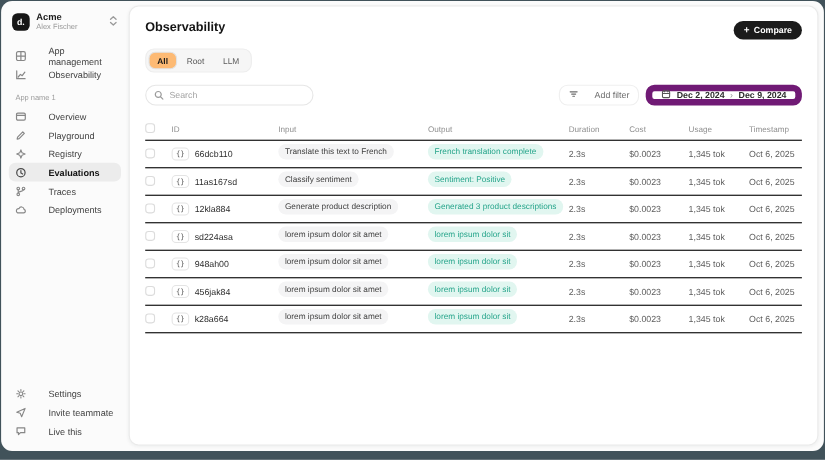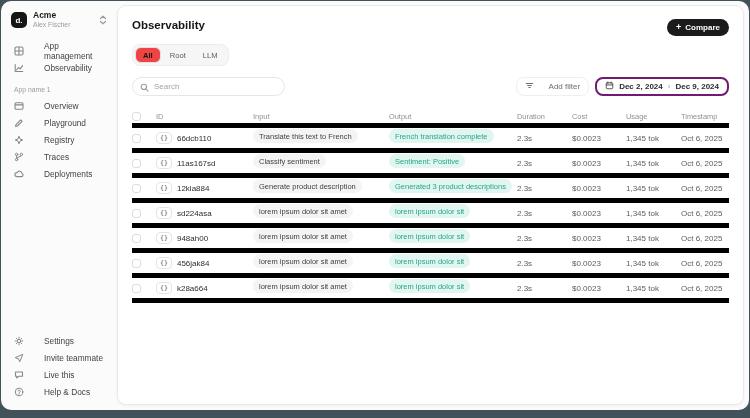--- a/index.html
+++ b/index.html
@@ -54,51 +54,51 @@
   }
   .compare-plus { font-size: 9px; line-height: 1; }
   .tabbar {
     display: inline-flex; align-items: center; gap: 1px; margin-top: 8px;
     background: #f6f6f6; border: 1px solid #ededed; border-radius: 8px; padding: 2px;
   }
   .tab {
     font-size: 7.6px; color: #5c5c5c; padding: 2.5px 7px; border-radius: 6px;
     border: 1px solid transparent; cursor: pointer;
   }
-  .tab.active { background: #ef4444; border-color: #e2e2e2; color: #161616; font-weight: 600; }
+  .tab.active { background: #fdba74; border-color: #e2e2e2; color: #161616; font-weight: 600; }
   .filter-row { display: flex; align-items: flex-end; margin-top: 11px; }
   .search-box {
     display: flex; align-items: center; gap: 5px; width: 153px; height: 19px;
     border: 1px solid #e6e6e6; border-radius: 10px; padding: 0 7px; background: #fff;
     color: #9b9b9b;
   }
   .search-box input {
     border: none; outline: none; font-size: 8px; width: 100%;
     font-family: inherit; color: #333; background: transparent;
   }
   .search-box input::placeholder { color: #a3a3a3; }
   .filter-actions { margin-left: auto; display: flex; align-items: center; gap: 6px; }
   .ghost-btn {
     display: flex; align-items: center; gap: 15px; height: 19px; padding: 0 8px;
     border: 1px solid #efefef; border-radius: 8px; background: #fff;
     font-size: 8px; color: #6d6d6d; font-family: inherit; cursor: pointer;
   }
   .date-btn {
     display: flex; align-items: center; gap: 5px; height: 19px; padding: 0 8px;
-    border: 2px solid #701a75; border-radius: 8px; background: #fff;
+    border: 6px solid #701a75; border-radius: 8px; background: #fff;
     font-size: 8px; color: #2c2c2c; font-weight: 600; font-family: inherit; cursor: pointer;
   }
   .date-btn .sep { color: #9a9a9a; font-weight: 400; }
   .date-btn .ic { color: #565656; }
   
   .table { margin-top: 11px; }
   .thead, .trow {
     display: grid;
     grid-template-columns: 24px 97px 136px 128px 55px 54px 55px 1fr;
-    align-items: center; border-bottom: 5px solid #000000;
+    align-items: center; border-bottom: 1px solid #000000;
   }
   .thead { height: 21px; }
   .thead .hcell { font-size: 7.4px; color: #8f8f8f; }
   .trow { height: 25px; }
   .checkbox {
     width: 9px; height: 9px; border: 1px solid #dcdcdc; border-radius: 3px;
     background: #fff; display: inline-block; cursor: pointer;
   }
   .id-cell { display: flex; align-items: center; gap: 5px; }
   .json-badge {
@@ -175,20 +175,29 @@
       <span>Playground</span>
     </div>
     <div class="nav-item">
       <span class="ic">
         <svg width="10" height="10" viewBox="0 0 10 10" fill="none" stroke="currentColor" stroke-width="1" stroke-linejoin="round">
             <path d="M5 1.2 L6 3.9 L8.8 5 L6 6.1 L5 8.8 L4 6.1 L1.2 5 L4 3.9 Z"></path>
           </svg>
       </span>
       <span>Registry</span>
     </div>
+    <div class="nav-item active">
+      <span class="ic">
+        <svg width="10" height="10" viewBox="0 0 10 10" fill="none" stroke="currentColor" stroke-width="1.1" stroke-linecap="round">
+            <circle cx="5" cy="5" r="3.8"></circle>
+            <path d="M5 3.2 V5.2 L6.6 6.2"></path>
+          </svg>
+      </span>
+      <span>Evaluations</span>
+    </div>
     <div class="nav-item">
       <span class="ic">
         <svg width="10" height="10" viewBox="0 0 10 10" fill="none" stroke="currentColor" stroke-width="1" stroke-linecap="round">
             <circle cx="2.6" cy="2.4" r="1.2"></circle>
             <circle cx="7.4" cy="2.4" r="1.2"></circle>
             <circle cx="2.6" cy="7.6" r="1.2"></circle>
             <path d="M2.6 3.6 V6.4"></path>
             <path d="M7.4 3.6 C7.4 5.4 2.6 4.6 2.6 6.4"></path>
           </svg>
       </span>
@@ -222,30 +231,20 @@
       </span>
       <span>Invite teammate</span>
     </div>
     <div class="nav-item">
       <span class="ic">
         <svg width="10" height="10" viewBox="0 0 10 10" fill="none" stroke="currentColor" stroke-width="1.1" stroke-linejoin="round">
             <path d="M1.5 2 H8.5 V6.3 H4.6 L2.8 8 V6.3 H1.5 Z"></path>
           </svg>
       </span>
       <span>Live this</span>
-    </div>
-    <div class="nav-item">
-      <span class="ic">
-        <svg width="10" height="10" viewBox="0 0 10 10" fill="none" stroke="currentColor" stroke-width="1" stroke-linecap="round">
-            <circle cx="5" cy="5" r="3.8"></circle>
-            <path d="M3.9 4 a1.2 1.2 0 1 1 1.7 1.3 c-0.4 0.2 -0.6 0.5 -0.6 0.9"></path>
-            <path d="M5 7.2 V7.3"></path>
-          </svg>
-      </span>
-      <span>Help &amp; Docs</span>
     </div>
   </div>
 
   <div class="card">
 
     <div class="card-header">
       <div class="page-title">Observability</div>
       <button class="compare-btn">
         <span class="compare-plus">+</span>
         <span>Compare</span>

